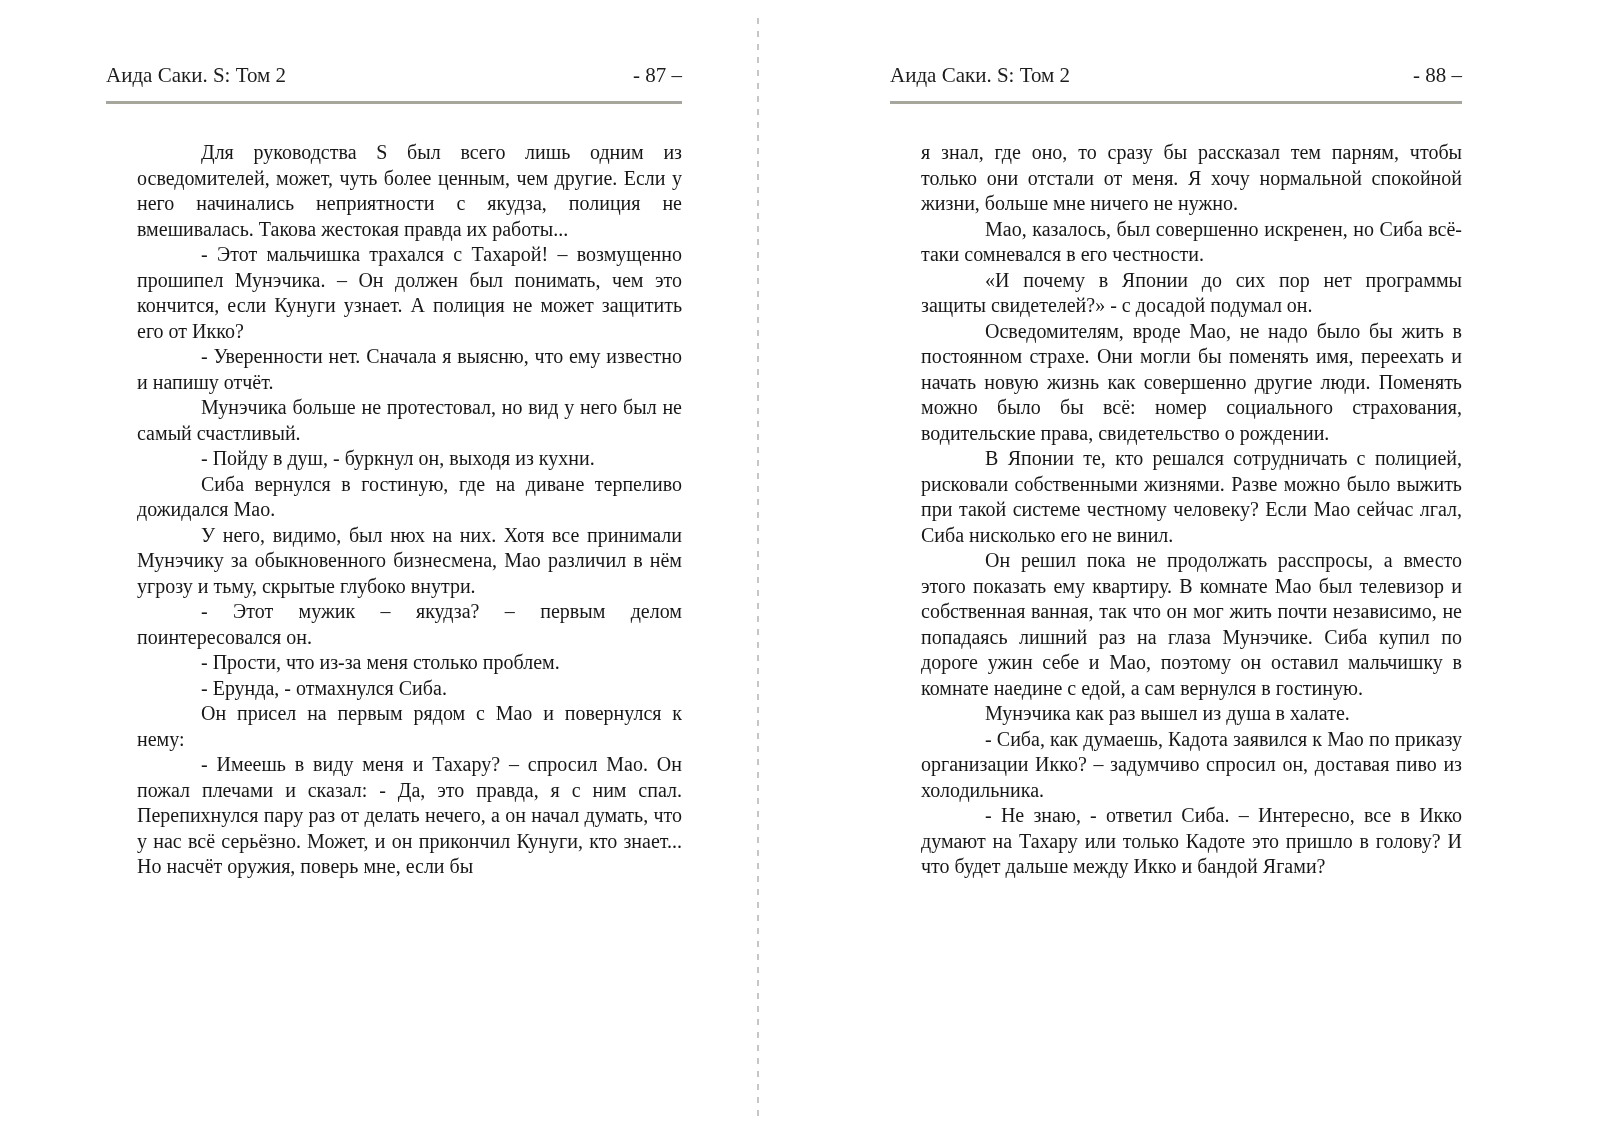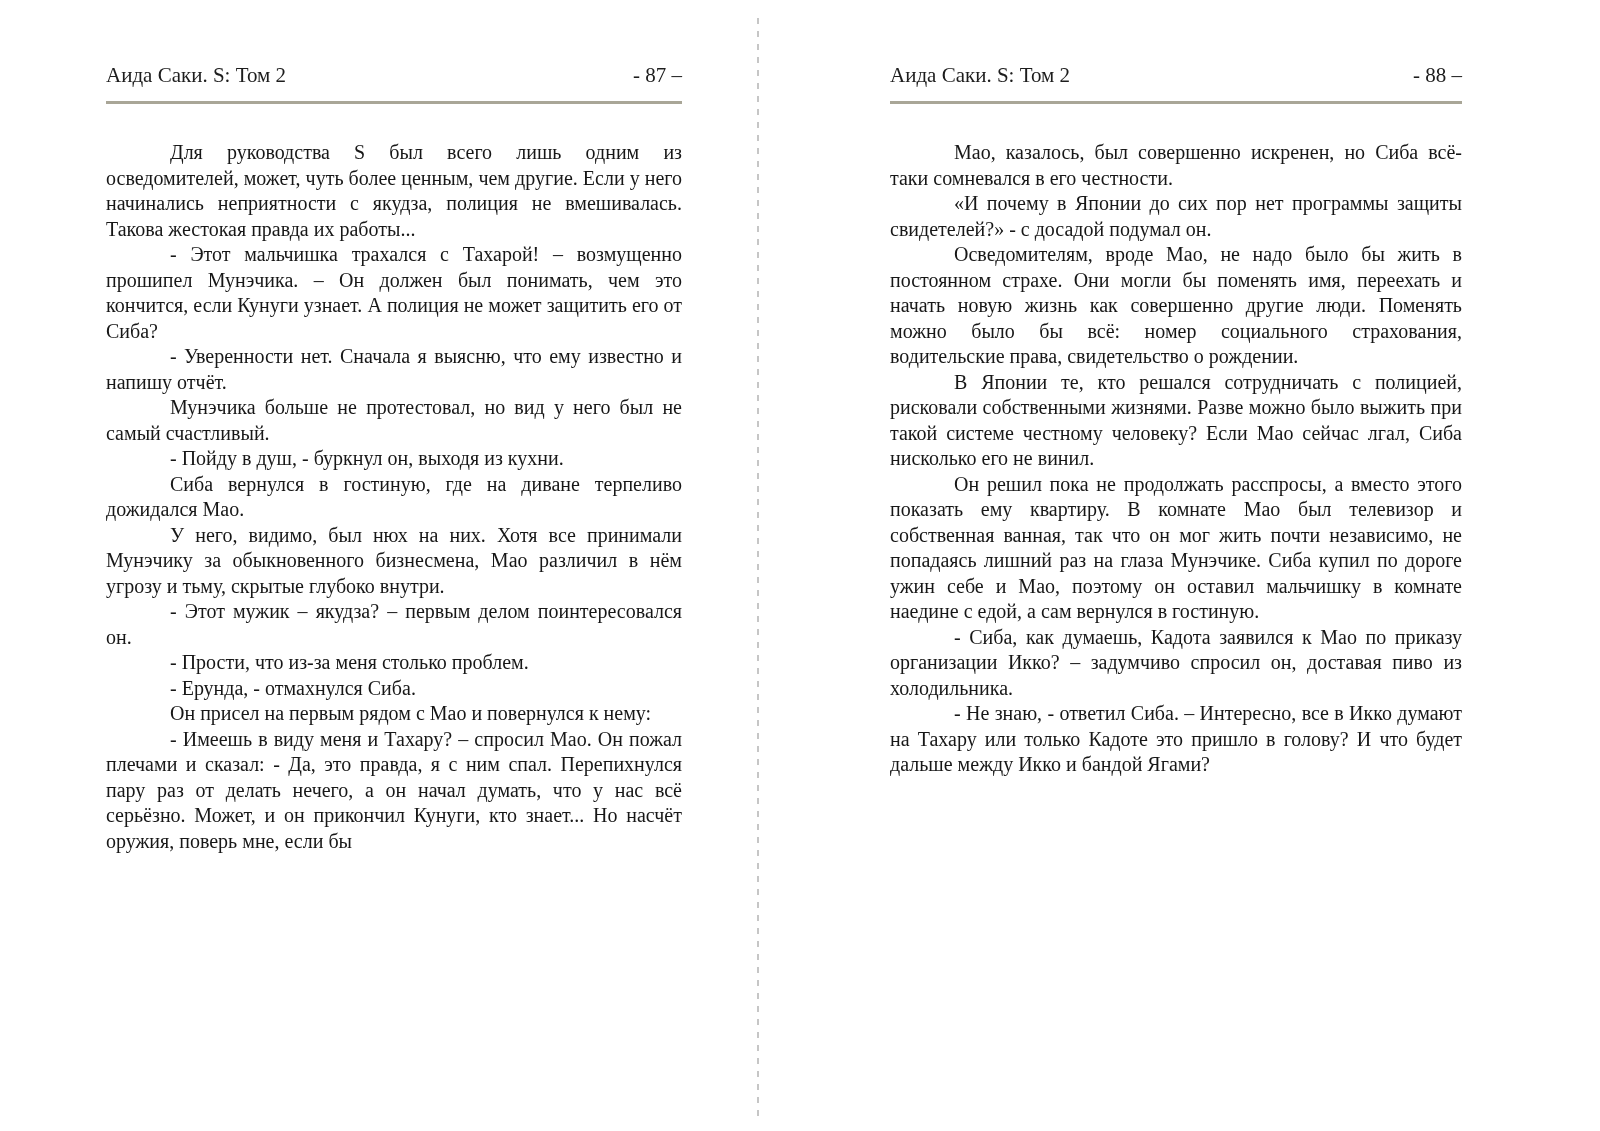--- a/index.html
+++ b/index.html
@@ -45,20 +45,21 @@
     line-height: 26px;
     color: #1d1d1d;
   }
   .header-rule {
     border: none;
     border-top: 3px solid #a9a697;
     margin: 13px 0 0 0;
   }
   .page-body {
     margin-top: 36px;
+    margin-left: 31px;
   }
   .para {
     margin: 0;
     font-size: 20px;
     line-height: 25.5px;
     text-align: justify;
     text-indent: 64px;
     color: #171717;
   }
   .para.no-indent { text-indent: 0; }
@@ -71,44 +72,46 @@
   <div class="center-divider"></div>
 
   <div class="page page-left">
     <div class="page-header">
       <span>Аида Саки. S: Том 2</span>
       <span>- 87 –</span>
     </div>
     <hr class="header-rule">
     <div class="page-body">
       <p class="para">Для руководства S был всего лишь одним из осведомителей, может, чуть более ценным, чем другие. Если у него начинались неприятности с якудза, полиция не вмешивалась. Такова жестокая правда их работы...</p>
-      <p class="para">- Этот мальчишка трахался с Тахарой! – возмущенно прошипел Мунэчика. – Он должен был понимать, чем это кончится, если Кунуги узнает. А полиция не может защитить его от Сиба?</p>
+      <p class="para">- Этот мальчишка трахался с Тахарой! – возмущенно прошипел Мунэчика. – Он должен был понимать, чем это кончится, если Кунуги узнает. А полиция не может защитить его от Икко?</p>
       <p class="para">- Уверенности нет. Сначала я выясню, что ему известно и напишу отчёт.</p>
       <p class="para">Мунэчика больше не протестовал, но вид у него был не самый счастливый.</p>
       <p class="para">- Пойду в душ, - буркнул он, выходя из кухни.</p>
       <p class="para">Сиба вернулся в гостиную, где на диване терпеливо дожидался Мао.</p>
       <p class="para">У него, видимо, был нюх на них. Хотя все принимали Мунэчику за обыкновенного бизнесмена, Мао различил в нём угрозу и тьму, скрытые глубоко внутри.</p>
       <p class="para">- Этот мужик – якудза? – первым делом поинтересовался он.</p>
       <p class="para">- Прости, что из-за меня столько проблем.</p>
       <p class="para">- Ерунда, - отмахнулся Сиба.</p>
       <p class="para">Он присел на первым рядом с Мао и повернулся к нему:</p>
       <p class="para">- Имеешь в виду меня и Тахару? – спросил Мао. Он пожал плечами и сказал: - Да, это правда, я с ним спал. Перепихнулся пару раз от делать нечего, а он начал думать, что у нас всё серьёзно. Может, и он прикончил Кунуги, кто знает... Но насчёт оружия, поверь мне, если бы</p>
     </div>
   </div>
 
   <div class="page page-right">
     <div class="page-header">
       <span>Аида Саки. S: Том 2</span>
       <span>- 88 –</span>
     </div>
     <hr class="header-rule">
     <div class="page-body">
+      <p class="para no-indent">я знал, где оно, то сразу бы рассказал тем парням, чтобы только они отстали от меня. Я хочу нормальной спокойной жизни, больше мне ничего не нужно.</p>
       <p class="para">Мао, казалось, был совершенно искренен, но Сиба всё-таки сомневался в его честности.</p>
       <p class="para">«И почему в Японии до сих пор нет программы защиты свидетелей?» - с досадой подумал он.</p>
       <p class="para">Осведомителям, вроде Мао, не надо было бы жить в постоянном страхе. Они могли бы поменять имя, переехать и начать новую жизнь как совершенно другие люди. Поменять можно было бы всё: номер социального страхования, водительские права, свидетельство о рождении.</p>
       <p class="para">В Японии те, кто решался сотрудничать с полицией, рисковали собственными жизнями. Разве можно было выжить при такой системе честному человеку? Если Мао сейчас лгал, Сиба нисколько его не винил.</p>
       <p class="para">Он решил пока не продолжать расспросы, а вместо этого показать ему квартиру. В комнате Мао был телевизор и собственная ванная, так что он мог жить почти независимо, не попадаясь лишний раз на глаза Мунэчике. Сиба купил по дороге ужин себе и Мао, поэтому он оставил мальчишку в комнате наедине с едой, а сам вернулся в гостиную.</p>
+      <p class="para">Мунэчика как раз вышел из душа в халате.</p>
       <p class="para">- Сиба, как думаешь, Кадота заявился к Мао по приказу организации Икко? – задумчиво спросил он, доставая пиво из холодильника.</p>
       <p class="para">- Не знаю, - ответил Сиба. – Интересно, все в Икко думают на Тахару или только Кадоте это пришло в голову? И что будет дальше между Икко и бандой Ягами?</p>
     </div>
   </div>
 
 </div>
 
 </body></html>

